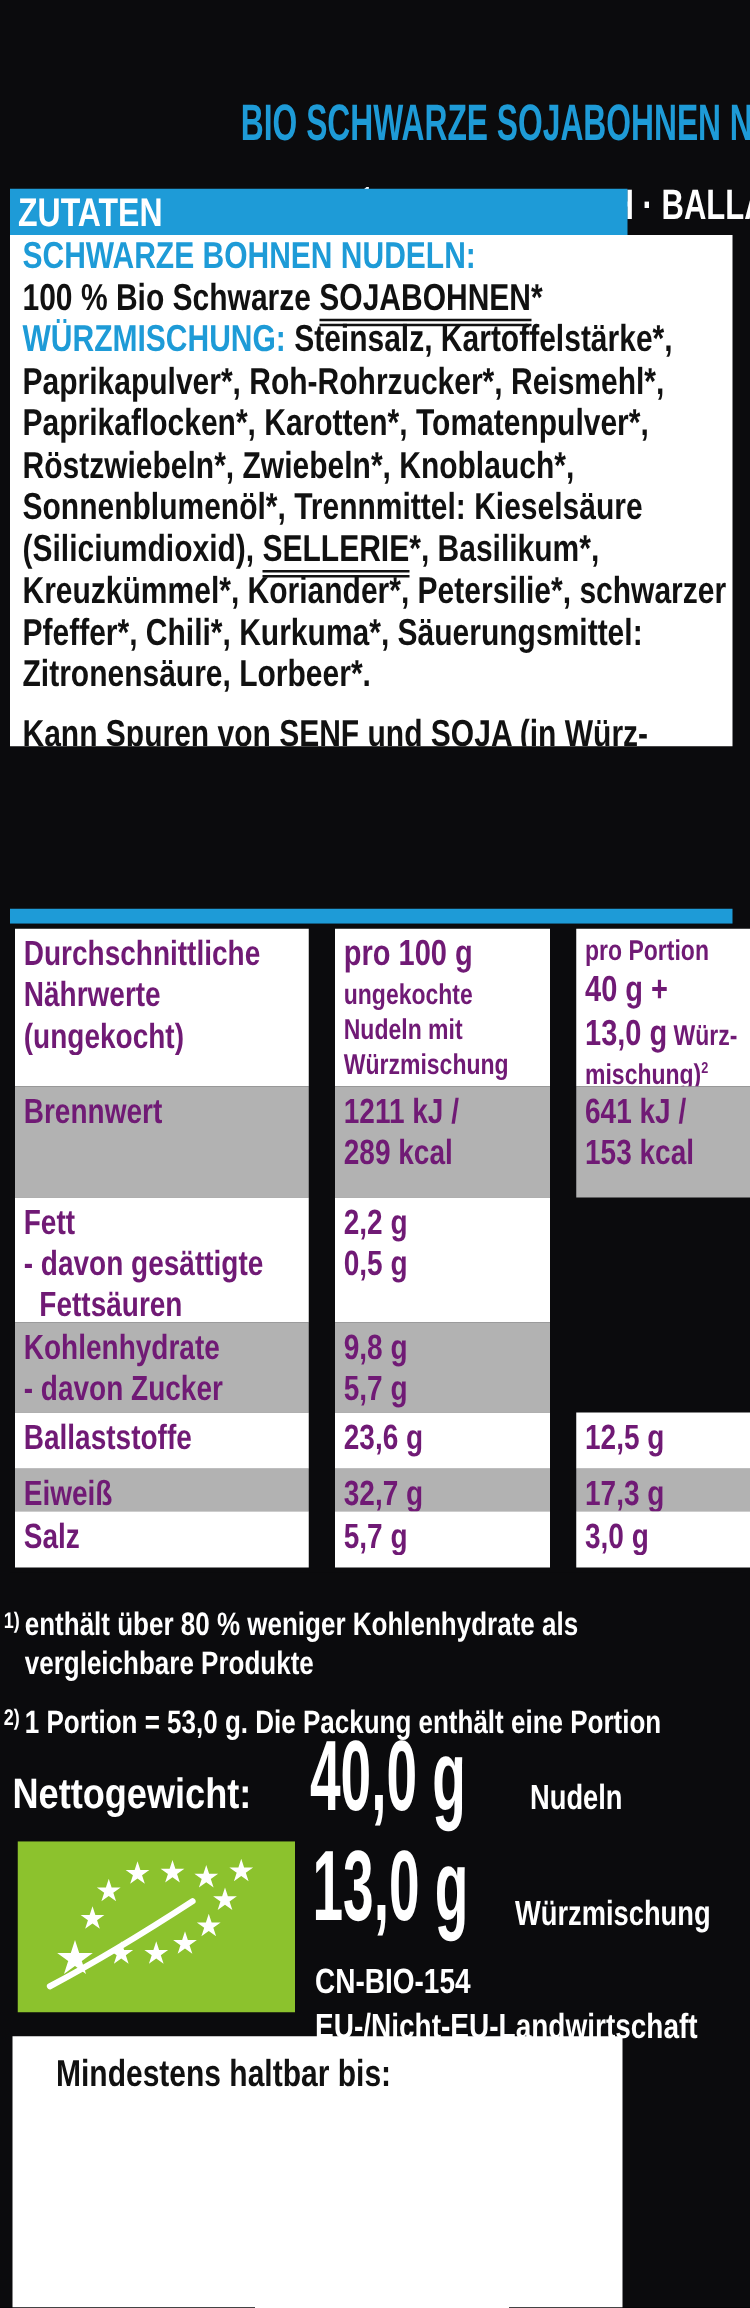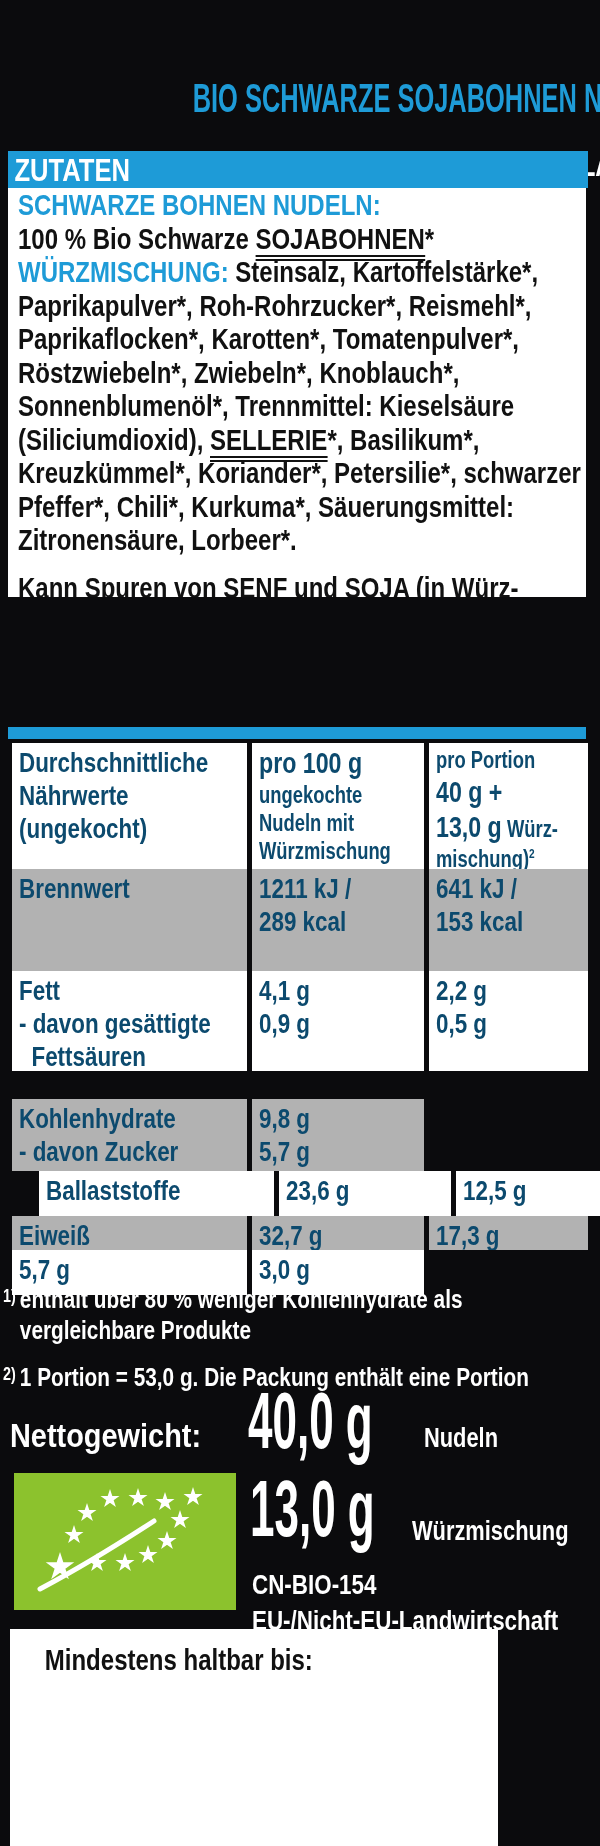--- a/index.html
+++ b/index.html
@@ -20,34 +20,34 @@
   sup{font-size:.55em;line-height:0;}
   .u{border-bottom:6px double currentColor;}
 
   
   .title{position:absolute;left:8px;top:-2px;color:var(--accent-blue);
     font-size:41px;line-height:40px;transform:scaleX(.62);width:162%;white-space:pre;}
   .subtitle{position:absolute;left:8px;top:74px;color:#fff;
     font-size:34px;line-height:36px;transform:scaleX(.73);width:137%;white-space:pre;}
 
   
-  .zbar{position:absolute;left:8px;top:151px;width:580px;height:37px;background:var(--accent-blue);}
+  .zbar{position:absolute;left:8px;top:151px;width:494px;height:37px;background:var(--accent-blue);}
   .zbar .t{font-size:32px;line-height:38px;padding-left:8px;width:125%;transform:scaleX(.8);}
   .ingbox{position:absolute;left:8px;top:188px;width:578px;height:409px;background:var(--panel-white);
     color:#111;padding:0 0 0 10px;overflow:hidden;}
   .ingbox .inner{width:125%;transform:scaleX(.8);transform-origin:0 0;
     font-size:30px;line-height:33.5px;}
   .blue{color:var(--accent-blue);}
   .mt{margin-top:14px;}
 
   .divider{position:absolute;left:8px;top:727px;width:578px;height:12px;background:var(--accent-blue);}
 
   
   .ntable{position:absolute;left:8px;top:739px;width:584px;background:var(--label-black);padding:4px;}
-  .trow{display:grid;grid-template-columns:235px 172px 159px;column-gap:5px;color:#0c4a6e;}
+  .trow{display:grid;grid-template-columns:235px 172px 159px;column-gap:21px;color:#701a75;}
   .tcell{background:var(--panel-white);padding:3px 0 0 7px;overflow:hidden;}
   .shade .tcell{background:var(--table-row-gray);}
   .tl{width:125%;transform:scaleX(.8);transform-origin:0 0;font-size:28px;line-height:33px;white-space:pre;}
   .hmain{font-size:29px;line-height:35px;white-space:pre;}
   .hsub{font-size:23px;line-height:28px;white-space:pre-line;}
   .hsub2{font-size:23px;line-height:29px;white-space:pre;}
 
   
   .fn{position:absolute;display:flex;align-items:flex-start;color:#fff;
     transform:scaleX(.8);transform-origin:0 0;width:740px;}
@@ -121,51 +121,48 @@
       <div class="tcell">
         <div class="cx" style="width:125%;transform:scaleX(.8)">
           <div class="hsub2">pro Portion</div>
           <div class="hmain">40 g +</div>
           <div><span class="hmain">13,0 g</span><span class="hsub2"> Würz-</span></div>
           <div class="hsub2"><span>mischung)</span><sup>2</sup></div>
         </div>
       </div>
     </div>
     <div>
-        <div class="trow shade" style="height: 102px;">
+        <div class="trow shade" style="height: 89px;">
           <div class="tcell">
             <div class="tl"><div>Brennwert</div></div>
           </div>
           <div class="tcell">
             <div class="tl"><div>1211 kJ /</div><div>289 kcal</div></div>
           </div>
           <div class="tcell">
             <div class="tl"><div>641 kJ /</div><div>153 kcal</div></div>
           </div>
         </div>
         <div class="trow" style="height: 100px;">
           <div class="tcell">
             <div class="tl"><div>Fett</div><div>- davon gesättigte</div><div>  Fettsäuren</div></div>
           </div>
           <div class="tcell">
-            <div class="tl"><div>4,1 g</div><div>0,9 g</div></div>
-          </div>
-          <div class="tcell">
             <div class="tl"><div>2,2 g</div><div>0,5 g</div></div>
           </div>
         </div>
-        <div class="trow shade" style="height: 72px; margin-top: 28px;">
+        <div class="trow shade" style="height: 72px;">
           <div class="tcell">
             <div class="tl"><div>Kohlenhydrate</div><div>- davon Zucker</div></div>
           </div>
           <div class="tcell">
             <div class="tl"><div>9,8 g</div><div>5,7 g</div></div>
           </div>
         </div>
-        <div class="trow" style="height: 45px; margin-left: 27px;">
+        <div class="trow" style="height: 45px;">
           <div class="tcell">
             <div class="tl"><div>Ballaststoffe</div></div>
           </div>
           <div class="tcell">
             <div class="tl"><div>23,6 g</div></div>
           </div>
           <div class="tcell">
             <div class="tl"><div>12,5 g</div></div>
           </div>
         </div>
@@ -174,20 +171,23 @@
             <div class="tl"><div>Eiweiß</div></div>
           </div>
           <div class="tcell">
             <div class="tl"><div>32,7 g</div></div>
           </div>
           <div class="tcell">
             <div class="tl"><div>17,3 g</div></div>
           </div>
         </div>
         <div class="trow" style="height: 45px;">
+          <div class="tcell">
+            <div class="tl"><div>Salz</div></div>
+          </div>
           <div class="tcell">
             <div class="tl"><div>5,7 g</div></div>
           </div>
           <div class="tcell">
             <div class="tl"><div>3,0 g</div></div>
           </div>
         </div>
       </div>
   </div>
 

